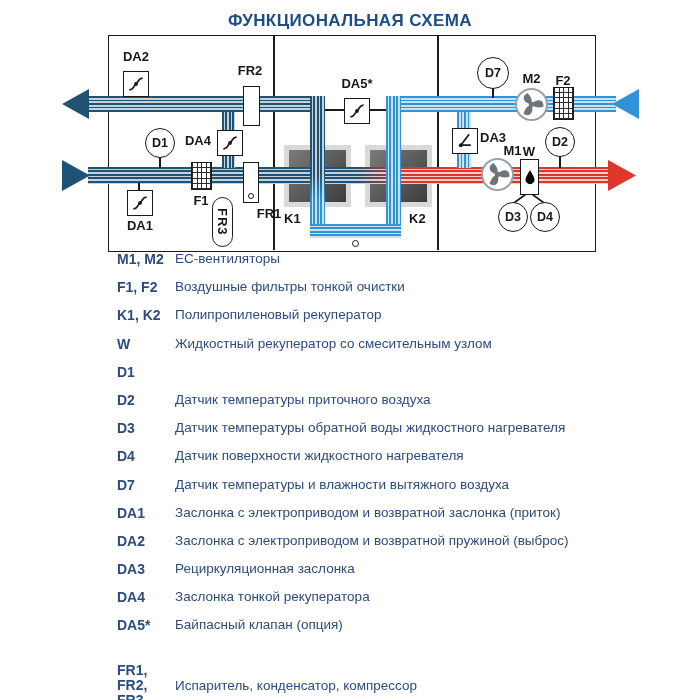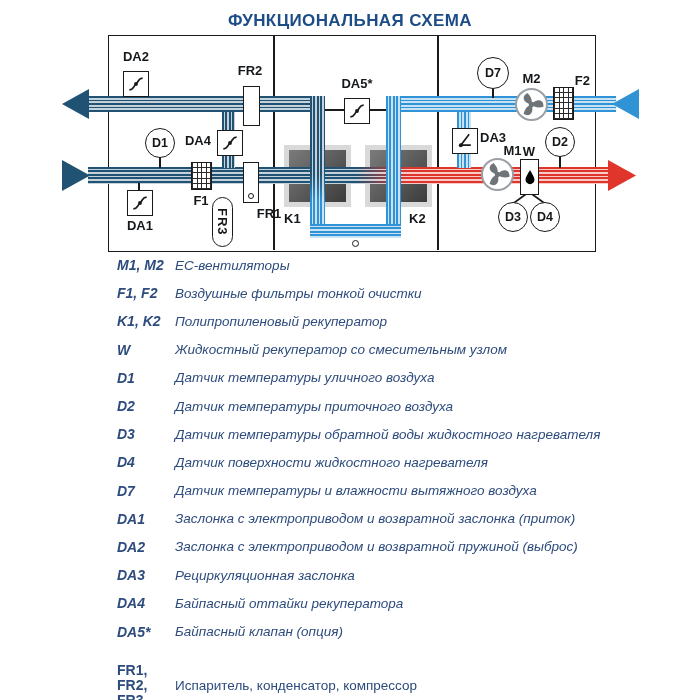--- a/index.html
+++ b/index.html
@@ -31,21 +31,21 @@
      repeating-linear-gradient(90deg,#2a2a2a 0 1px,transparent 1px 4.6px),
      repeating-linear-gradient(0deg,#2a2a2a 0 1px,transparent 1px 5.2px),#fff;}
   .frbox{border:1.8px solid #1a1a1a;background:#fff;box-sizing:border-box;}
   .fr3cap{border:1.8px solid #1a1a1a;background:#fff;border-radius:11px;box-sizing:border-box;
      display:flex;align-items:center;justify-content:center;}
   .fr3cap span{writing-mode:vertical-rl;font-size:13px;font-weight:700;color:#15181b;letter-spacing:1px;}
   .fan{width:33px;height:33px;border-radius:50%;background:#fff;border:2px solid #9aa0a5;box-sizing:border-box;display:flex;align-items:center;justify-content:center;}
   .drain{width:7px;height:7px;border:1.5px solid #1a1a1a;border-radius:50%;background:#fff;box-sizing:border-box;z-index:3;}
   
   .legend{left:117px;top:251px;width:575px;z-index:1;color:#2d4b7d;}
-  .lg-row{display:flex;align-items:center;height:28.2px;font-style:italic;}
+  .lg-row{display:flex;height:28.2px;}
   .lg-label{width:58px;flex-shrink:0;font-size:14px;font-weight:700;white-space:nowrap;}
   .lg-desc{font-size:13.5px;white-space:nowrap;}
   .lg-fr{display:flex;align-items:center;margin-top:17px;}
   .lg-fr .lines{width:58px;flex-shrink:0;font-size:14px;font-weight:700;line-height:15px;}
 </style>
 </head>
 <body>
 
 <div class="abs title">ФУНКЦИОНАЛЬНАЯ СХЕМА</div>
 
@@ -133,21 +133,21 @@
 <div class="abs comp fan" style="left:515px;top:88px;">
   <svg width="27" height="27" viewBox="0 0 40 40">
     <g fill="#6f7478">
       <path d="M20 20 C8 18 4 8 14 3 C20 9 21 14 20 20 Z"></path>
       <path d="M20 20 C8 18 4 8 14 3 C20 9 21 14 20 20 Z" transform="rotate(120 20 20)"></path>
       <path d="M20 20 C8 18 4 8 14 3 C20 9 21 14 20 20 Z" transform="rotate(240 20 20)"></path>
       <circle cx="20" cy="20" r="4"></circle>
     </g>
   </svg>
 </div>
-<div class="abs lbl" style="left:562px;top:73px;width:28px;text-align:right;">F2</div>
+<div class="abs lbl" style="left:549px;top:73px;width:28px;">F2</div>
 <div class="abs comp filter" style="left:553px;top:87px;width:21px;height:33px;"></div>
 
 <div class="abs comp sq-icon" style="left:452px;top:128px;">
   <svg width="20" height="20" viewBox="0 0 24 24">
       <path d="M17 4 L7 17 H19" fill="none" stroke="#1a1a1a" stroke-width="2"></path>
       <circle cx="7" cy="17" r="2.4" fill="#1a1a1a"></circle>
     </svg>
 </div>
 <div class="abs lbl" style="left:480px;top:130px;width:36px;text-align:left;">DA3</div>
 
@@ -192,21 +192,20 @@
   <div class="lg-row">
       <div class="lg-label">K1, K2</div>
       <div class="lg-desc">Полипропиленовый рекуператор</div>
     </div>
   <div class="lg-row">
       <div class="lg-label">W</div>
       <div class="lg-desc">Жидкостный рекуператор со смесительным узлом</div>
     </div>
   <div class="lg-row">
       <div class="lg-label">D1</div>
-      <div class="lg-desc">Датчик температуры уличного воздуха</div>
     </div>
   <div class="lg-row">
       <div class="lg-label">D2</div>
       <div class="lg-desc">Датчик температуры приточного воздуха</div>
     </div>
   <div class="lg-row">
       <div class="lg-label">D3</div>
       <div class="lg-desc">Датчик температуры обратной воды жидкостного нагревателя</div>
     </div>
   <div class="lg-row">
@@ -224,21 +223,21 @@
   <div class="lg-row">
       <div class="lg-label">DA2</div>
       <div class="lg-desc">Заслонка с электроприводом и возвратной пружиной (выброс)</div>
     </div>
   <div class="lg-row">
       <div class="lg-label">DA3</div>
       <div class="lg-desc">Рециркуляционная заслонка</div>
     </div>
   <div class="lg-row">
       <div class="lg-label">DA4</div>
-      <div class="lg-desc">Байпасный оттайки рекуператора</div>
+      <div class="lg-desc">Заслонка тонкой рекуператора</div>
     </div>
   <div class="lg-row">
       <div class="lg-label">DA5*</div>
       <div class="lg-desc">Байпасный клапан (опция)</div>
     </div>
   <div class="lg-fr">
     <div class="lines">
       <div>FR1,</div>
       <div>FR2,</div>
       <div>FR3</div>

